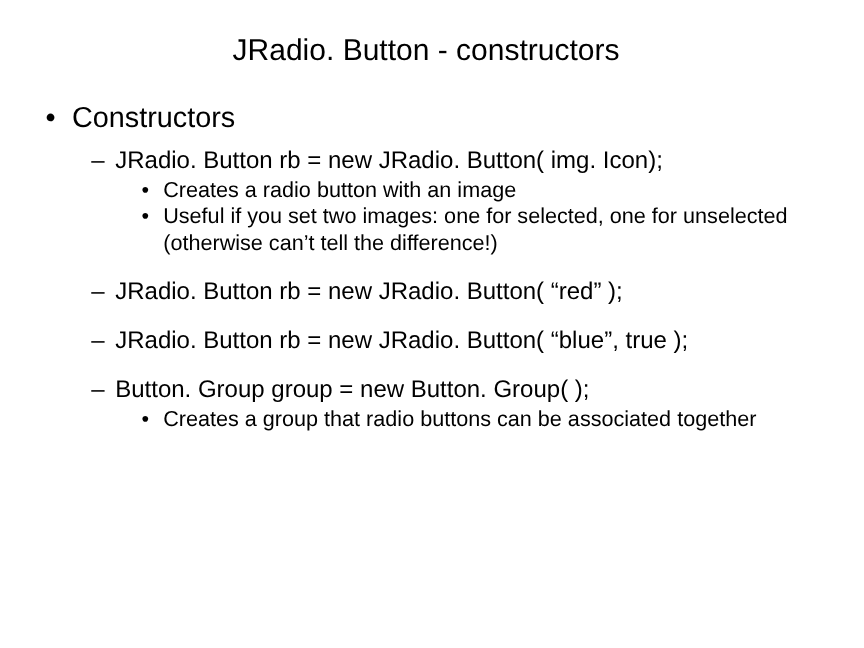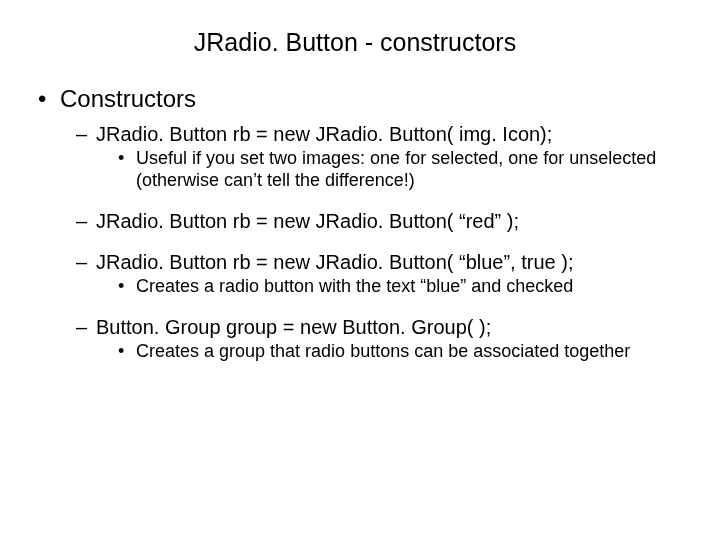--- a/index.html
+++ b/index.html
@@ -63,37 +63,37 @@
 
 <div class="lvl1">
   <span class="bullet">•</span><span>Constructors</span>
 </div>
 
 <div class="group">
   <div class="lvl2">
     <span class="dash">–</span><span>JRadio. Button rb = new JRadio. Button( img. Icon);</span>
   </div>
   <div class="lvl3">
+    <span class="bullet">•</span><span class="txt">Creates a radio button with an image</span>
+  </div>
+  <div class="lvl3">
     <span class="bullet">•</span><span class="txt">Useful if you set two images: one for selected, one for unselected (otherwise can’t tell the difference!)</span>
   </div>
 </div>
 
 <div class="group">
   <div class="lvl2">
     <span class="dash">–</span><span>JRadio. Button rb = new JRadio. Button( “red” );</span>
   </div>
 </div>
 
 <div class="group">
   <div class="lvl2">
     <span class="dash">–</span><span>JRadio. Button rb = new JRadio. Button( “blue”, true );</span>
   </div>
-  <div class="lvl3">
-    <span class="bullet">•</span><span class="txt">Creates a radio button with the text “blue” and checked</span>
-  </div>
 </div>
 
 <div class="group">
   <div class="lvl2">
     <span class="dash">–</span><span>Button. Group group = new Button. Group( );</span>
   </div>
   <div class="lvl3">
     <span class="bullet">•</span><span class="txt">Creates a group that radio buttons can be associated together</span>
   </div>
 </div>

